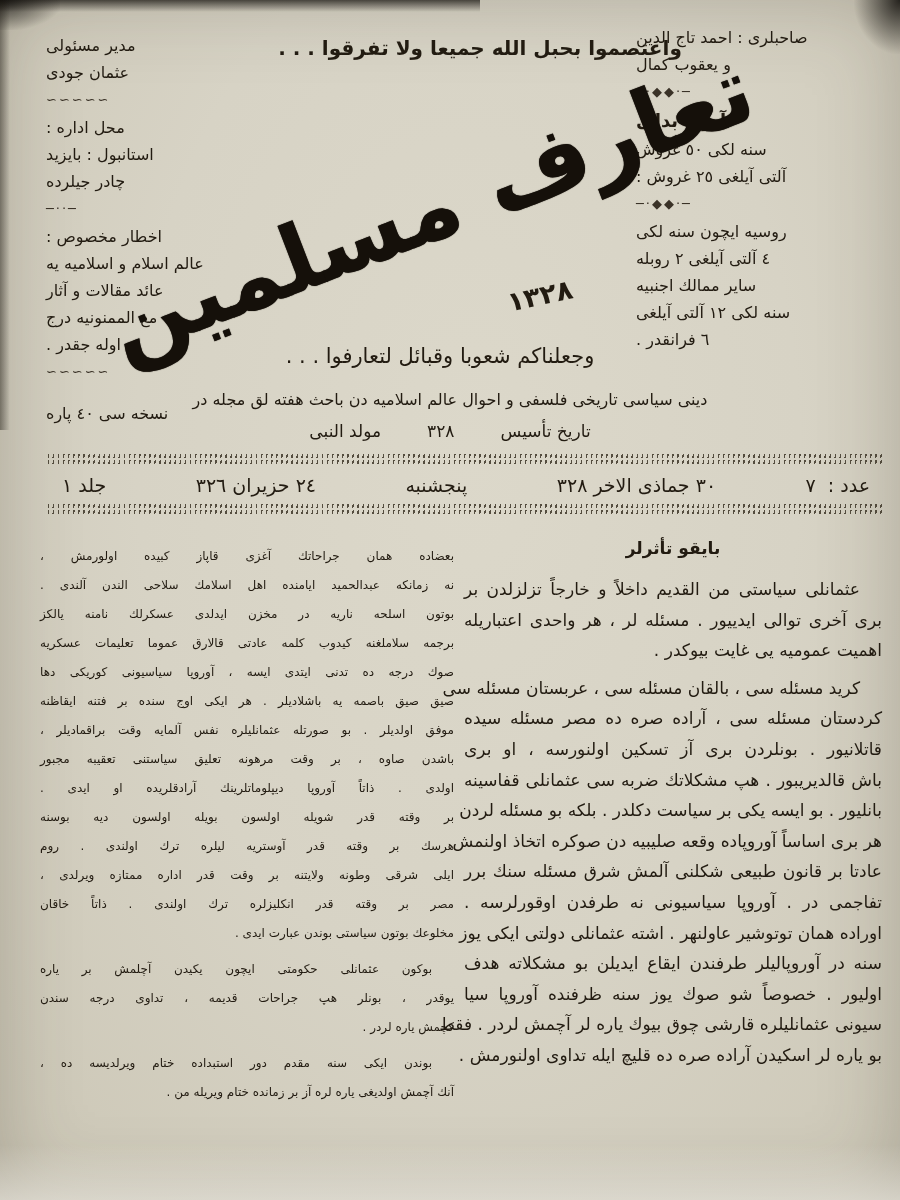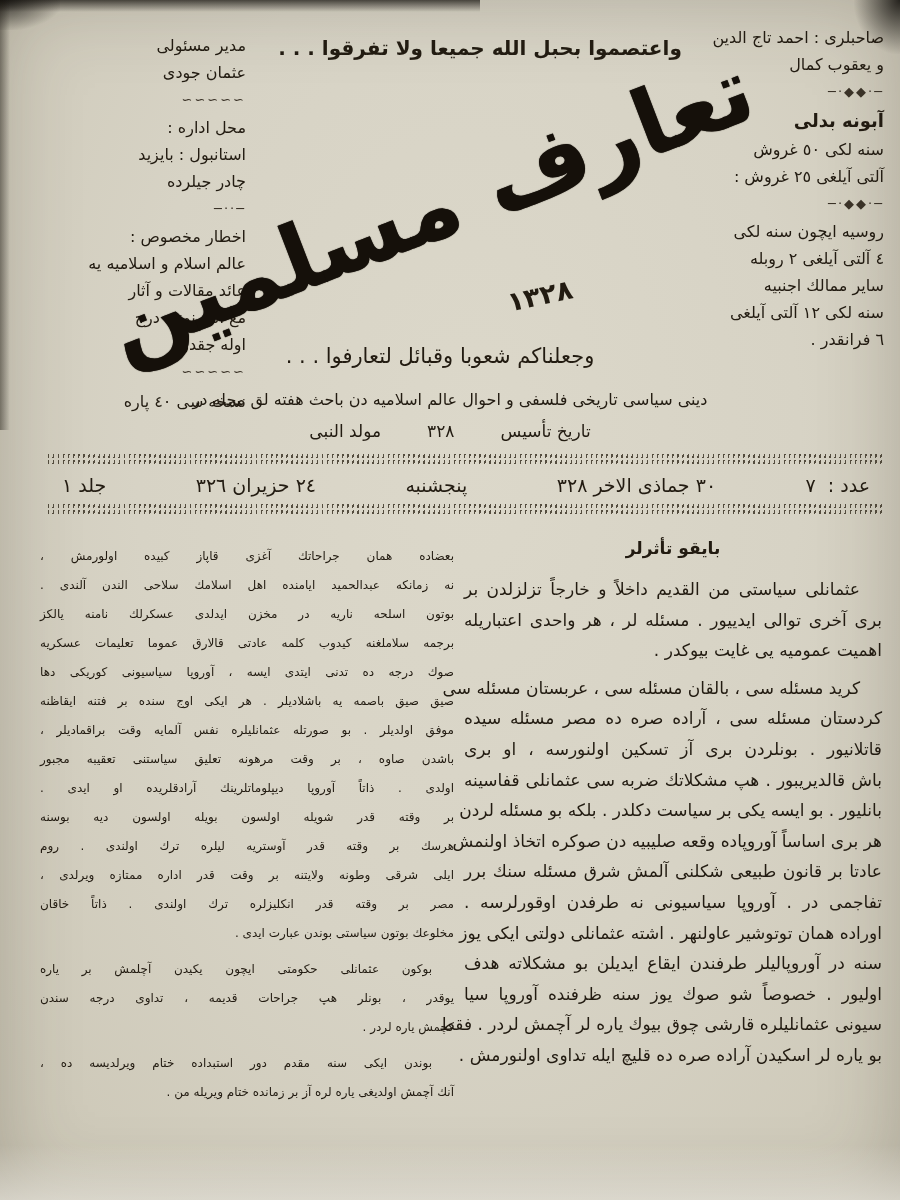--- a/index.html
+++ b/index.html
@@ -16,24 +16,24 @@
   }
   
   .shadow{position:absolute;pointer-events:none;}
   .shadow-top{top:0;left:0;width:480px;height:12px;background:linear-gradient(180deg,rgba(18,15,11,.7),rgba(18,15,11,0));}
   .shadow-topright{top:0;right:0;width:46px;height:54px;background:radial-gradient(ellipse at 100% 0,rgba(12,10,7,.85),transparent 72%);}
   .shadow-topleft{top:0;left:0;width:60px;height:30px;background:radial-gradient(ellipse at 0 0,rgba(12,10,7,.8),transparent 75%);}
   .shadow-left{top:0;left:0;width:10px;height:430px;background:linear-gradient(90deg,rgba(25,21,15,.45),rgba(25,21,15,0));}
   .shadow-bottom{bottom:0;left:0;right:0;height:55px;background:linear-gradient(0deg,rgba(242,240,233,.55),rgba(242,240,233,0));}
 
   
-  .info{position:absolute;text-align:right;line-height:27px;font-size:16px;}
+  .info{position:absolute;text-align:left;line-height:27px;font-size:16px;}
   .info-left{left:46px;top:32px;width:200px;}
   .info-right{right:16px;top:24px;width:248px;}
-  .info .gap-s{margin-top:6px;}
+  .info .gap-s{margin-top:18px;}
   .divider{font-size:13px;letter-spacing:2px;color:#3a3227;line-height:20px;margin:4px 0;}
   .subhead{font-size:18px;font-weight:bold;line-height:30px;}
 
   
   .verse-top{position:absolute;left:240px;top:36px;width:480px;text-align:center;font-size:20px;font-weight:bold;}
   .masthead-title{
     position:absolute;left:140px;top:68px;width:580px;height:280px;
     display:flex;align-items:center;justify-content:center;
     transform:rotate(-21deg);
     font-size:92px;font-weight:bold;color:#15100a;

